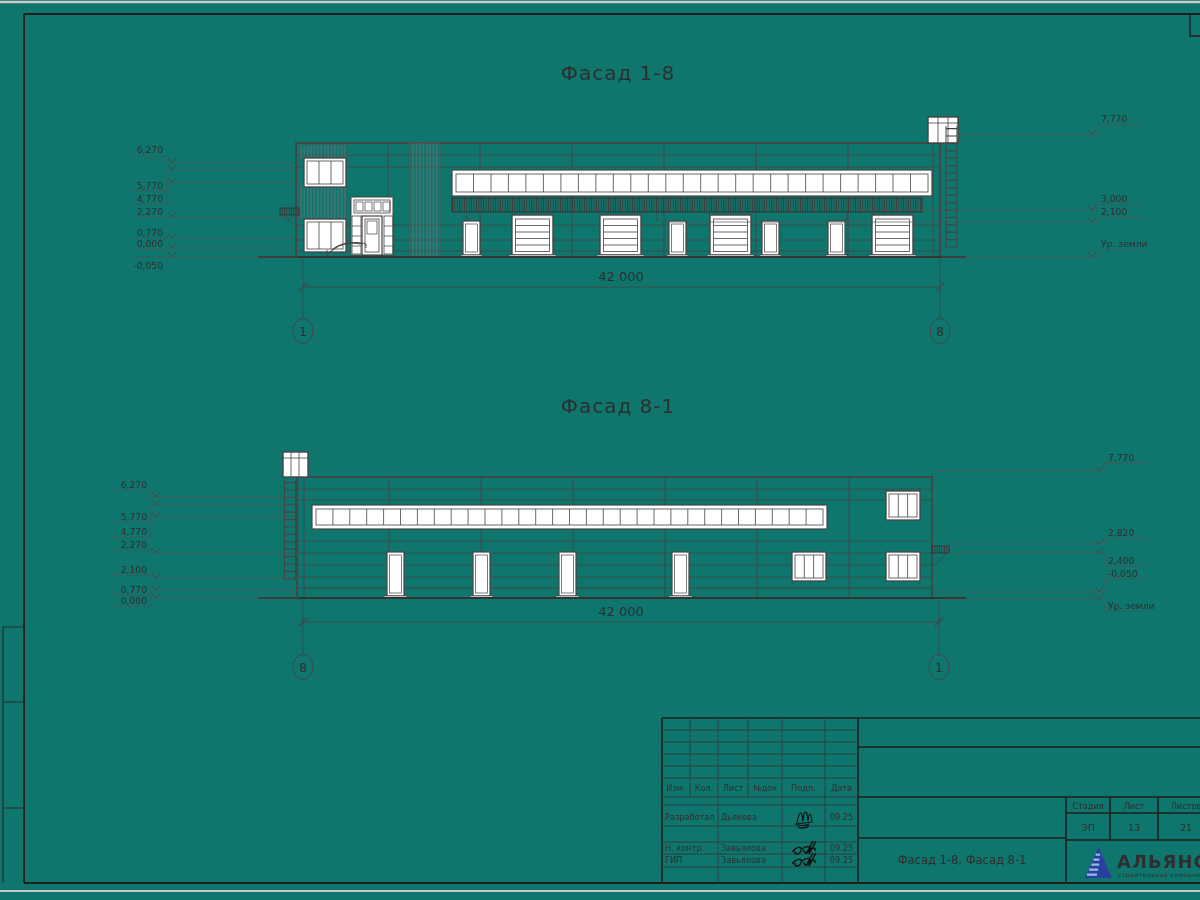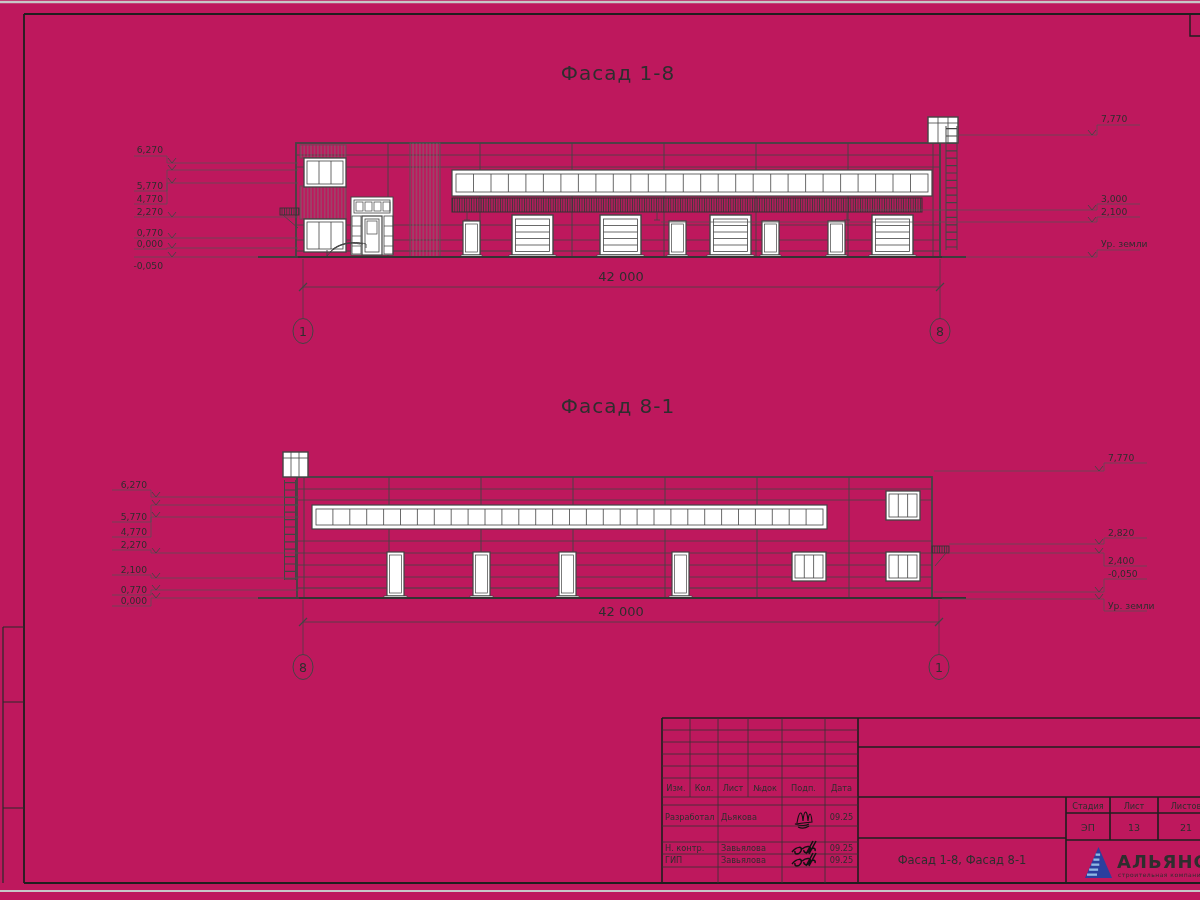--- a/index.html
+++ b/index.html
@@ -1,16 +1,16 @@
 <!DOCTYPE html>
 <html><head>
 <meta charset="utf-8">
 <style>
   html,body{margin:0;padding:0;background:#e8e8e8;}
-  .sheet{position:relative;width:1200px;height:900px;background:#be185d;overflow:hidden;
+  .sheet{position:relative;width:1200px;height:900px;background:#0f766e;overflow:hidden;
          font-family:"DejaVu Sans",sans-serif;}
   svg{position:absolute;left:0;top:0;}
   svg text{font-family:"DejaVu Sans",sans-serif;fill:#2e2e2e;}
   .t-title{font-size:20px;letter-spacing:1px;}
   .t-dim{font-size:13px;}
   .t-axis{font-size:12.5px;}
   .t-mark{font-size:9.2px;}
   .t-tb{font-size:8.2px;}
   .t-tb-big{font-size:11.5px;}
   .t-stage{font-size:9.5px;}

